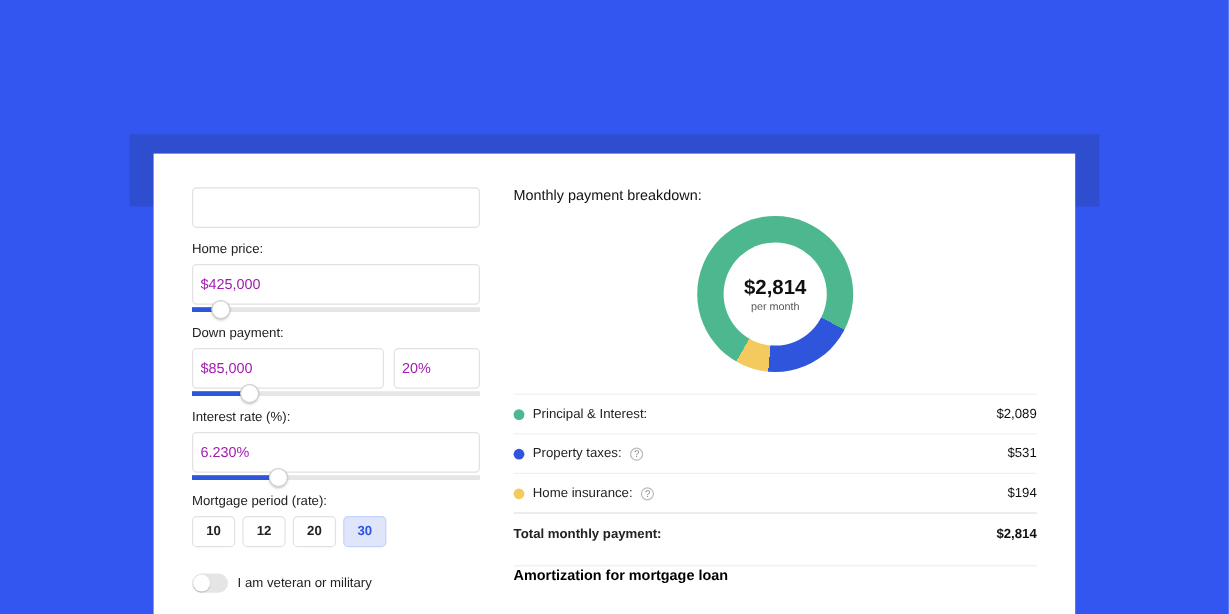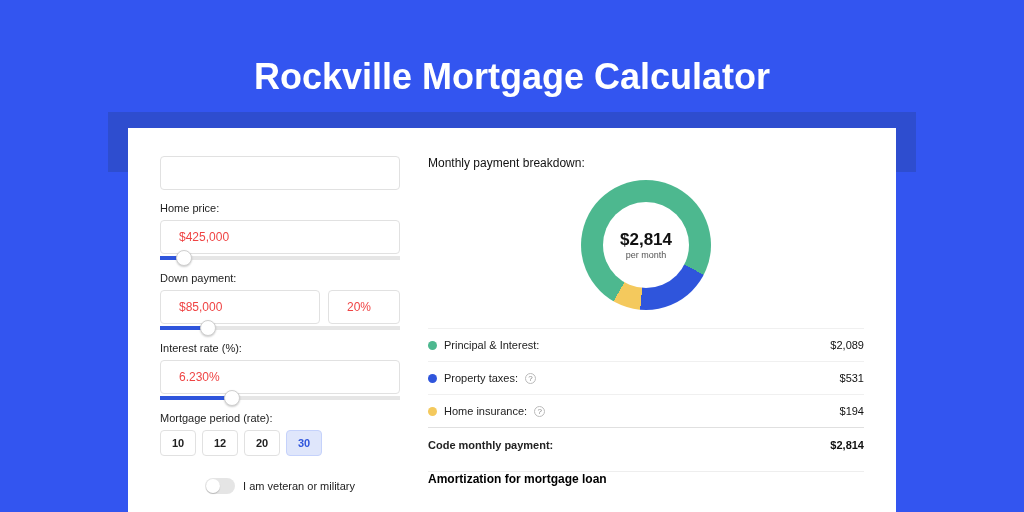--- a/index.html
+++ b/index.html
@@ -5,32 +5,32 @@
   * { box-sizing: border-box; margin: 0; padding: 0; font-family: -apple-system, BlinkMacSystemFont, "Segoe UI", Arial, sans-serif; }
   body { background: #3355f0; width: 1024px; height: 512px; overflow: hidden; }
   .page { width: 1024px; height: 512px; position: relative; }
   .title { color: #fff; font-size: 36px; font-weight: 700; text-align: center; padding-top: 56px; }
   .band { background: #2e4dcf; position: absolute; left: 108px; right: 108px; top: 112px; height: 60px; }
   .card { position: absolute; background: #fff; left: 128px; right: 128px; top: 128px; bottom: -40px; padding: 28px 32px 0 32px; }
   .inner { display: flex; gap: 28px; }
   .left { width: 240px; flex: 0 0 240px; }
   .right { flex: 1; }
   .lbl { font-size: 11px; color: #222; margin-bottom: 6px; }
-  .fld { width: 100%; height: 34px; border: 1px solid #e1e1e1; border-radius: 4px; padding: 0 18px; font-size: 12px; color: #ef4444; background: #fff; }
+  .fld { width: 100%; height: 34px; border: 1px solid #e1e1e1; border-radius: 4px; padding: 0 6px; font-size: 12px; color: #a21caf; background: #fff; }
   .grp { margin-bottom: 12px; }
   .slider { position: relative; height: 4px; background: #e6e6e6; margin-top: 2px; }
   .slider .fill { position: absolute; left: 0; top: 0; height: 4px; background: #2f55dc; }
   .slider .thumb { position: absolute; top: -6px; width: 16px; height: 16px; background: #fff; border: 1px solid #d0d0d0; border-radius: 50%; box-shadow: 0 1px 2px rgba(0,0,0,.2); transform: translateX(-8px); }
   .row { display: flex; gap: 8px; }
   .row .fld { flex: 1; }
   .row .fld.pct { flex: 0 0 72px; }
   .periods { display: flex; gap: 6px; }
   .pchip { width: 36px; height: 26px; border: 1px solid #e1e1e1; border-radius: 4px; font-size: 11px; font-weight: 600; color: #222; display: flex; align-items: center; justify-content: center; cursor: pointer; }
   .pchip.sel { background: #dfe6fb; border-color: #c5d2fb; color: #2f55dc; }
-  .toggle-row { display: flex; align-items: center; gap: 8px; margin-top: 22px; justify-content: center; }
+  .toggle-row { display: flex; align-items: center; gap: 8px; margin-top: 22px; }
   .toggle { width: 30px; height: 16px; background: #e5e5e5; border-radius: 10px; position: relative; cursor: pointer; }
   .toggle .knob { width: 14px; height: 14px; background: #fff; border-radius: 50%; position: absolute; top: 1px; left: 1px; box-shadow: 0 1px 1px rgba(0,0,0,.2); }
   .tlbl { font-size: 11px; color: #222; }
   .sect-title { font-size: 12px; font-weight: 400; color: #111; margin-bottom: 10px; }
   .donut-wrap { display: flex; justify-content: center; margin: 8px 0 18px 0; }
   .donut { width: 130px; height: 130px; border-radius: 50%; position: relative; }
   .donut .hole { position: absolute; top: 22px; left: 22px; width: 86px; height: 86px; background: #fff; border-radius: 50%; display: flex; flex-direction: column; align-items: center; justify-content: center; }
   .donut .amt { font-size: 17px; font-weight: 800; color: #111; }
   .donut .per { font-size: 9px; color: #555; }
   .line { display: flex; align-items: center; justify-content: space-between; padding: 10px 0; border-top: 1px solid #f0f0f0; }
@@ -43,21 +43,20 @@
   .info { width: 11px; height: 11px; border: 1px solid #bbb; border-radius: 50%; font-size: 8px; color: #888; display: inline-flex; align-items: center; justify-content: center; }
   .val { font-size: 11px; color: #111; }
   .total { font-weight: 700; border-top: 1px solid #e0e0e0; padding-top: 11px; }
   .amort { border-top: 1px solid #eee; margin-top: 10px; }
   .amort .t { font-size: 12px; font-weight: 700; margin-bottom: 12px; }
 </style>
 </head>
 <body>
 
 <div class="page">
-  <h1 class="title">Rockville Mortgage Calculator</h1>
   <div class="band"></div>
 
   <div class="card">
     <div class="inner">
       <div class="left">
 
         <div class="grp">
           <input class="fld" value="" style="">
         </div>
 
@@ -143,21 +142,21 @@
           <div class="lk">
             <span class="dot y"></span>
             <span>Home insurance:</span>
             <span class="info">?</span>
           </div>
           <div class="val">$194</div>
         </div>
 
         <div class="line total">
           <div class="lk">
-              <span>Code monthly payment:</span>
+              <span>Total monthly payment:</span>
             </div>
           <div class="val" style="font-weight:700">$2,814</div>
         </div>
 
         <div class="amort">
           <div class="t">Amortization for mortgage loan</div>
 
         </div>
       </div>
     </div>

